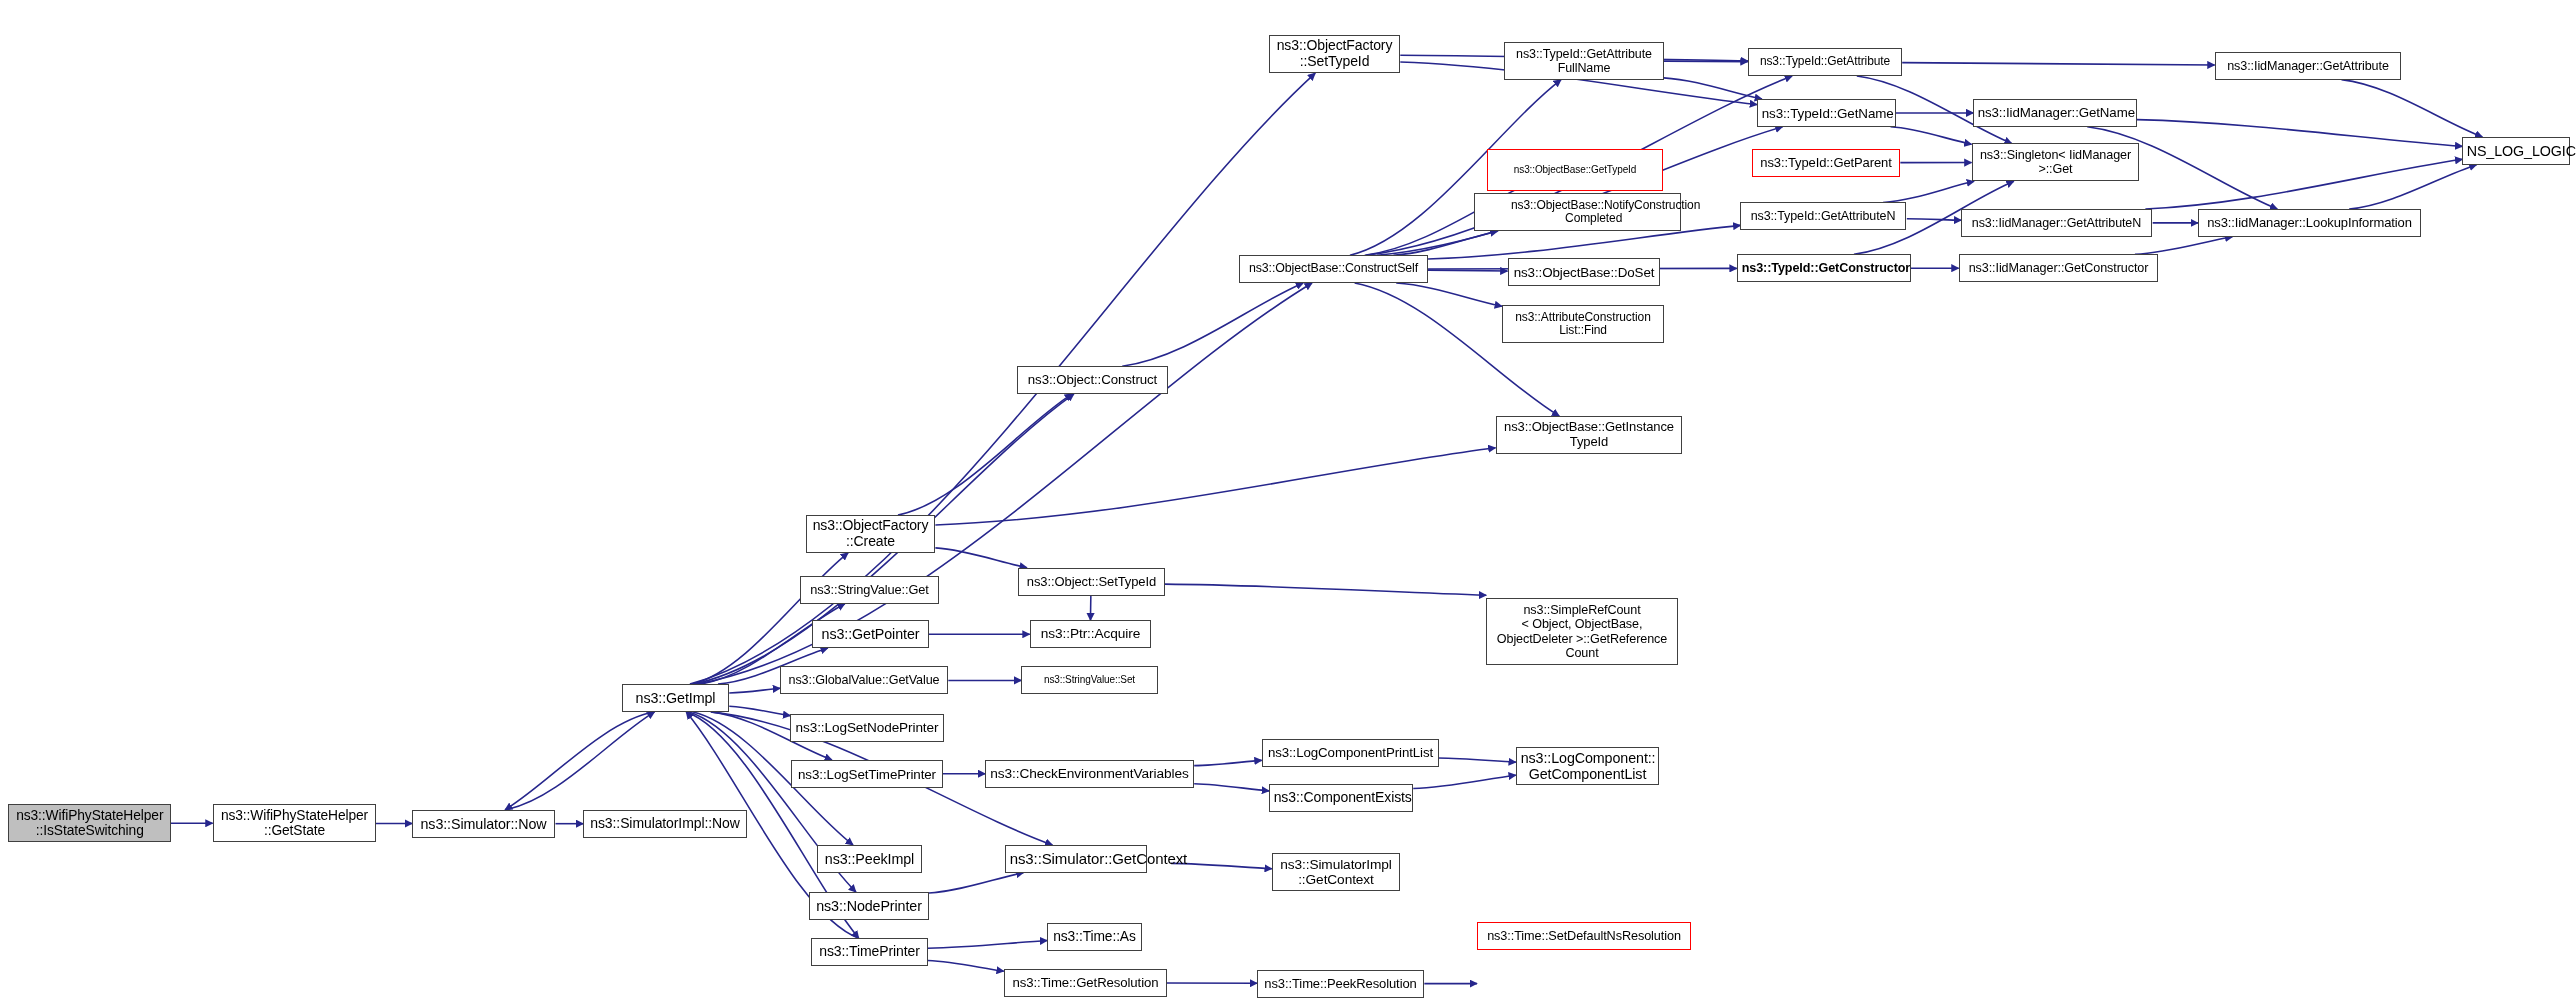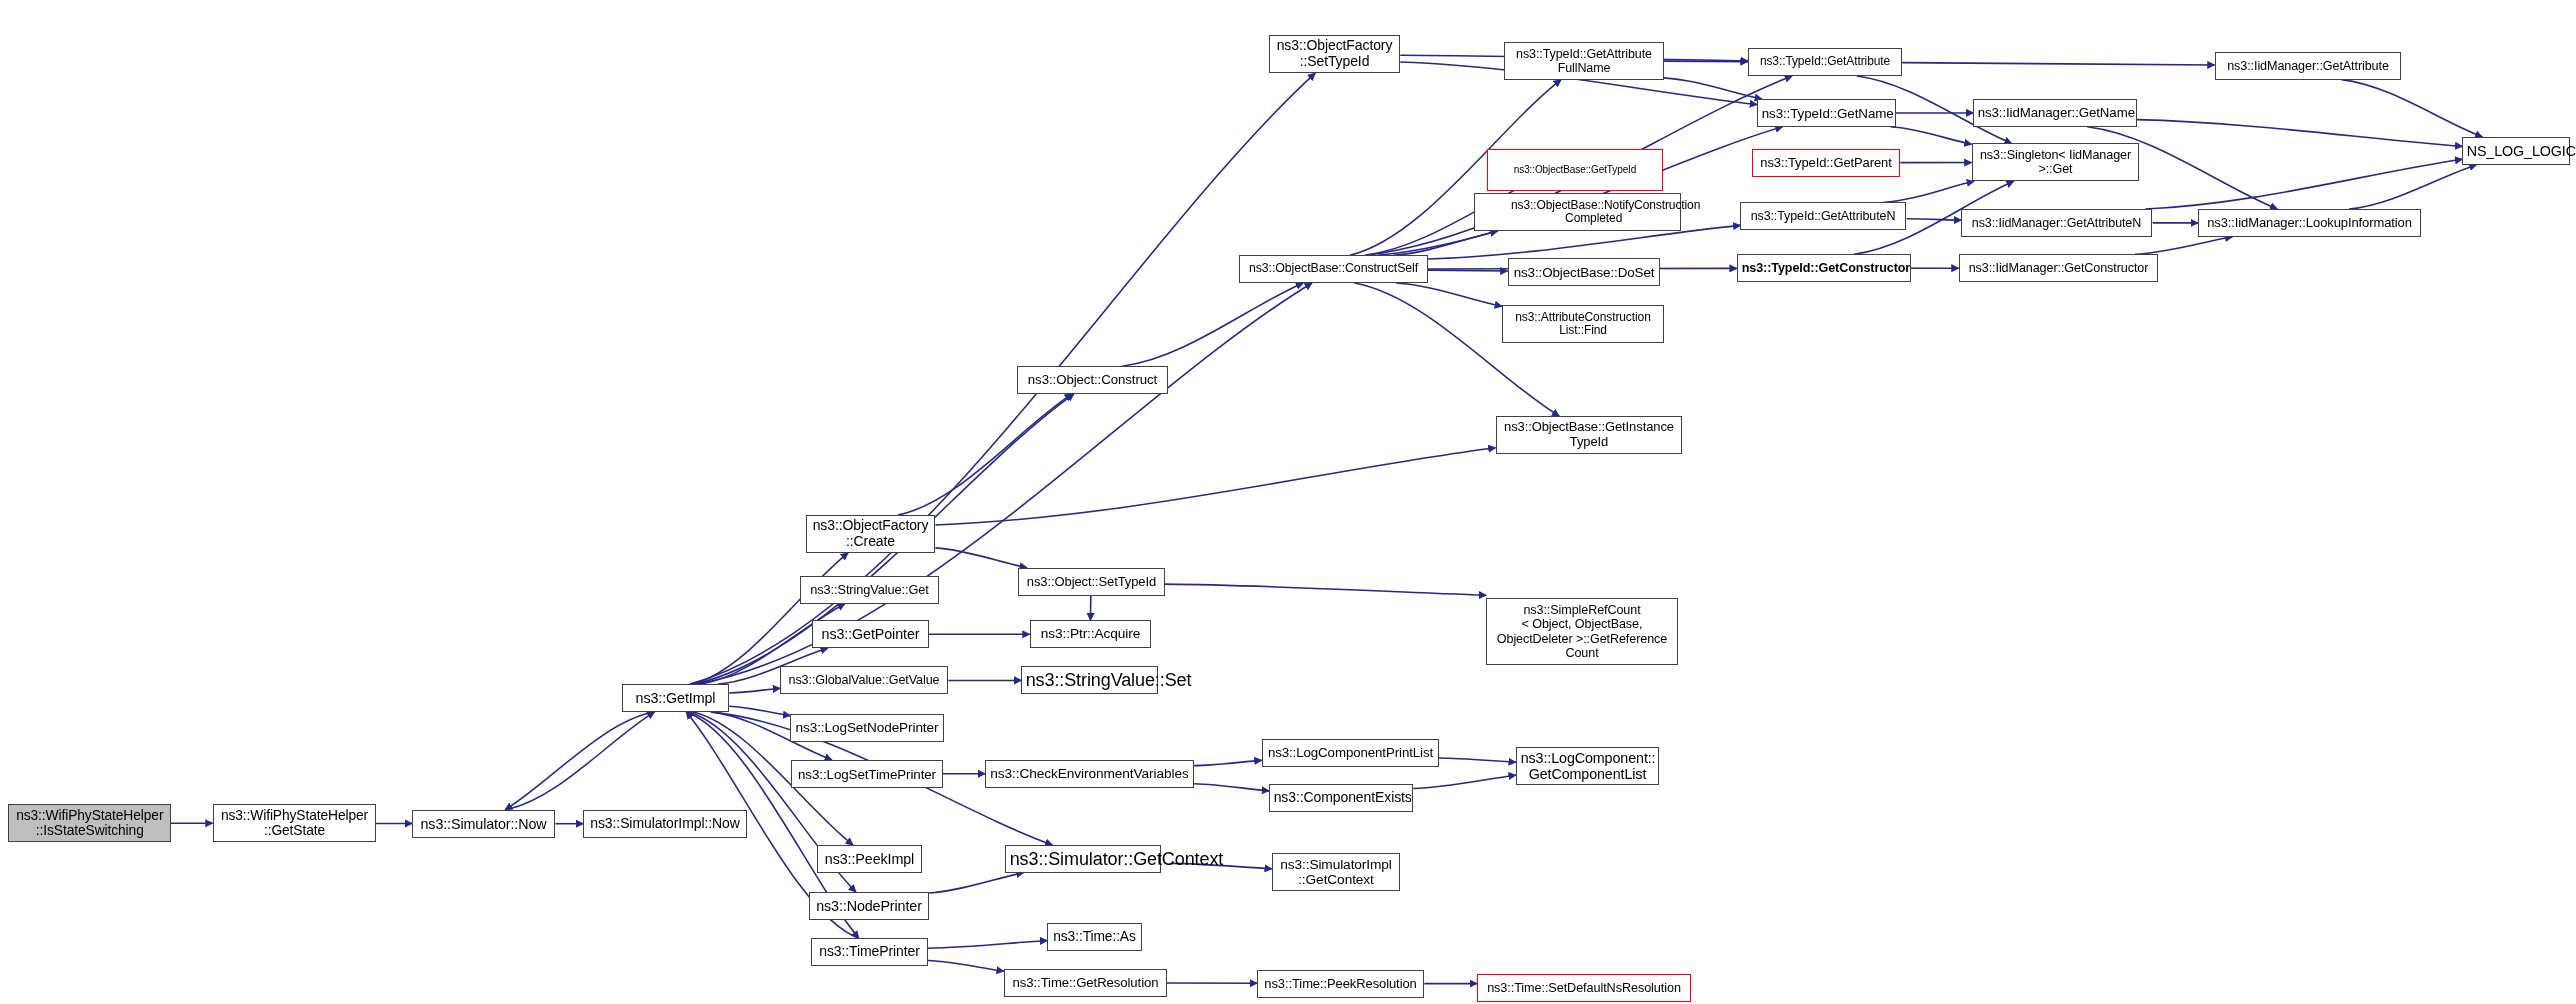--- a/index.html
+++ b/index.html
@@ -141,23 +141,23 @@
       <div class="node" style="left: 812px; top: 620px; width: 117px; height: 28px; font-size: 14.3px;"><span>ns3::GetPointer</span></div>
       <div class="node" style="left: 780px; top: 666px; width: 168px; height: 28px; font-size: 12.6px;"><span>ns3::GlobalValue::GetValue</span></div>
       <div class="node" style="left: 790px; top: 714px; width: 154px; height: 28px; font-size: 13.6px;"><span>ns3::LogSetNodePrinter</span></div>
       <div class="node" style="left: 791px; top: 760px; width: 152px; height: 28px; font-size: 13.4px;"><span>ns3::LogSetTimePrinter</span></div>
       <div class="node" style="left: 817px; top: 845px; width: 105px; height: 28px; font-size: 14.3px;"><span>ns3::PeekImpl</span></div>
       <div class="node" style="left: 809px; top: 892px; width: 120px; height: 28px; font-size: 14.3px;"><span>ns3::NodePrinter</span></div>
       <div class="node" style="left: 811px; top: 938px; width: 117px; height: 28px; font-size: 14px;"><span>ns3::TimePrinter</span></div>
       <div class="node" style="left: 1017px; top: 366px; width: 151px; height: 28px; font-size: 13.3px;"><span>ns3::Object::Construct</span></div>
       <div class="node" style="left: 1018px; top: 568px; width: 147px; height: 28px; font-size: 13px;"><span>ns3::Object::SetTypeId</span></div>
       <div class="node" style="left: 1030px; top: 620px; width: 121px; height: 28px; font-size: 13.7px;"><span>ns3::Ptr::Acquire</span></div>
-      <div class="node" style="left: 1021px; top: 666px; width: 137px; height: 28px; font-size: 18px;"><span>ns3::StringValue::Set</span></div>
+      <div class="node" style="left: 1021px; top: 666px; width: 137px; height: 28px; font-size: 10px;"><span>ns3::StringValue::Set</span></div>
       <div class="node" style="left: 985px; top: 760px; width: 209px; height: 28px; font-size: 13.7px;"><span>ns3::CheckEnvironmentVariables</span></div>
-      <div class="node" style="left: 1005px; top: 845px; width: 156px; height: 28px; font-size: 18px;"><span>ns3::Simulator::GetContext</span></div>
+      <div class="node" style="left: 1005px; top: 845px; width: 142px; height: 28px; font-size: 15px;"><span>ns3::Simulator::GetContext</span></div>
       <div class="node" style="left: 1047px; top: 923px; width: 95px; height: 28px; font-size: 13.8px;"><span>ns3::Time::As</span></div>
       <div class="node" style="left: 1004px; top: 969px; width: 163px; height: 28px; font-size: 13.2px;"><span>ns3::Time::GetResolution</span></div>
       <div class="node" style="left: 1269px; top: 35px; width: 131px; height: 38px; font-size: 14px;"><span>ns3::ObjectFactory
 ::SetTypeId</span></div>
       <div class="node" style="left: 1239px; top: 255px; width: 189px; height: 28px; font-size: 12.4px;"><span>ns3::ObjectBase::ConstructSelf</span></div>
       <div class="node" style="left: 1504px; top: 42px; width: 160px; height: 38px; font-size: 12.5px;"><span>ns3::TypeId::GetAttribute
 FullName</span></div>
       <div class="node red" style="left: 1487px; top: 149px; width: 176px; height: 42px; font-size: 10px;"><span>ns3::ObjectBase::GetTypeId</span></div>
       <div class="node" style="left: 1474px; top: 193px; width: 207px; height: 38px; font-size: 12px; padding-left: 36px;"><span>ns3::ObjectBase::NotifyConstruction
 Completed</span></div>
@@ -170,21 +170,21 @@
 &lt; Object, ObjectBase,
  ObjectDeleter &gt;::GetReference
 Count</span></div>
       <div class="node" style="left: 1262px; top: 739px; width: 177px; height: 28px; font-size: 13.3px;"><span>ns3::LogComponentPrintList</span></div>
       <div class="node" style="left: 1269px; top: 784px; width: 144px; height: 28px; font-size: 14px;"><span>ns3::ComponentExists</span></div>
       <div class="node" style="left: 1516px; top: 747px; width: 143px; height: 38px; font-size: 14.3px;"><span>ns3::LogComponent::
 GetComponentList</span></div>
       <div class="node" style="left: 1272px; top: 853px; width: 128px; height: 38px; font-size: 13.7px;"><span>ns3::SimulatorImpl
 ::GetContext</span></div>
       <div class="node" style="left: 1257px; top: 970px; width: 167px; height: 28px; font-size: 13px;"><span>ns3::Time::PeekResolution</span></div>
-      <div class="node red" style="left: 1477px; top: 974px; width: 214px; height: 28px; font-size: 12.7px;"><span>ns3::Time::SetDefaultNsResolution</span></div>
+      <div class="node red" style="left: 1477px; top: 922px; width: 214px; height: 28px; font-size: 12.7px;"><span>ns3::Time::SetDefaultNsResolution</span></div>
       <div class="node" style="left: 1748px; top: 48px; width: 154px; height: 28px; font-size: 12px;"><span>ns3::TypeId::GetAttribute</span></div>
       <div class="node" style="left: 1757px; top: 99px; width: 139px; height: 28px; font-size: 13.4px;"><span>ns3::TypeId::GetName</span></div>
       <div class="node red" style="left: 1752px; top: 149px; width: 148px; height: 28px; font-size: 13px;"><span>ns3::TypeId::GetParent</span></div>
       <div class="node" style="left: 1740px; top: 202px; width: 166px; height: 28px; font-size: 12.5px;"><span>ns3::TypeId::GetAttributeN</span></div>
       <div class="node" style="left: 1737px; top: 254px; width: 174px; height: 28px; font-size: 12.6px; font-weight: bold;"><span>ns3::TypeId::GetConstructor</span></div>
       <div class="node" style="left: 1973px; top: 99px; width: 164px; height: 28px; font-size: 13.3px;"><span>ns3::IidManager::GetName</span></div>
       <div class="node" style="left: 1972px; top: 143px; width: 167px; height: 38px; font-size: 12.6px;"><span>ns3::Singleton&lt; IidManager
 &gt;::Get</span></div>
       <div class="node" style="left: 1961px; top: 209px; width: 191px; height: 28px; font-size: 12.5px;"><span>ns3::IidManager::GetAttributeN</span></div>
       <div class="node" style="left: 1959px; top: 254px; width: 199px; height: 28px; font-size: 12.6px;"><span>ns3::IidManager::GetConstructor</span></div>

